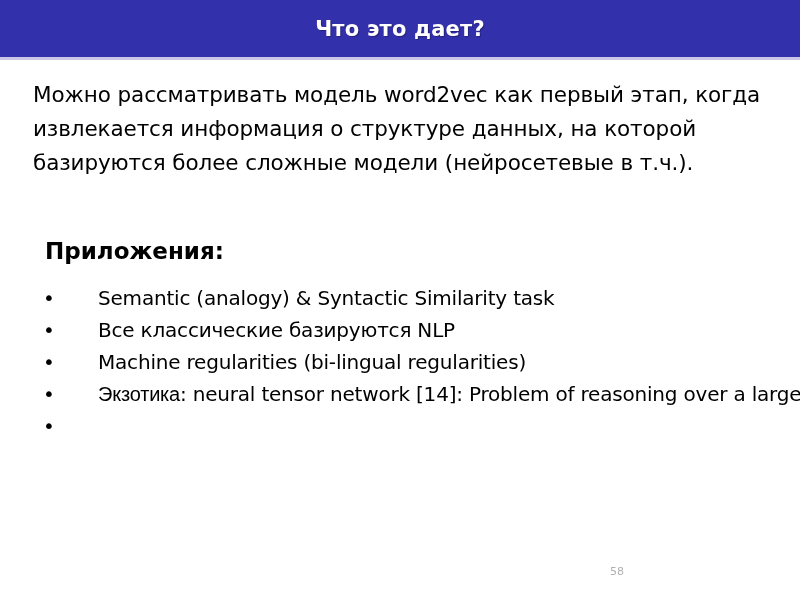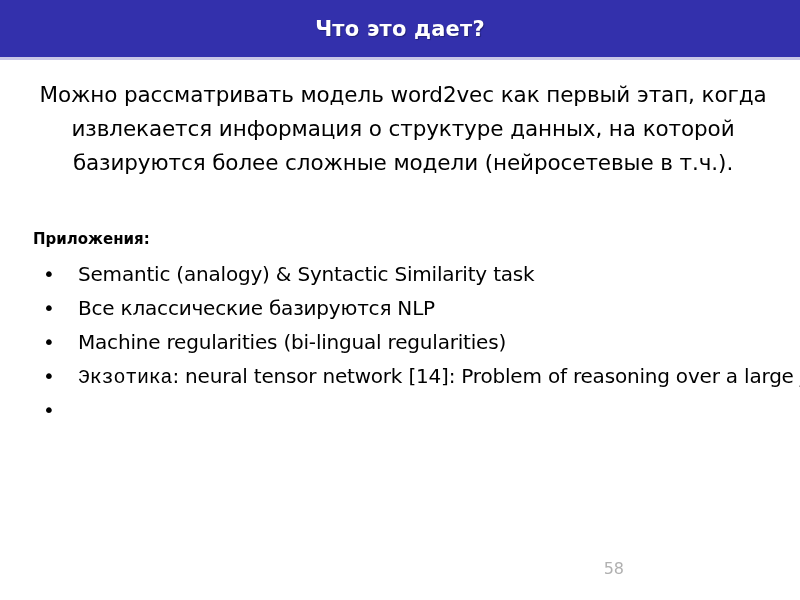--- a/index.html
+++ b/index.html
@@ -69,30 +69,29 @@
     width: 740px;
   }
 
   .intro-paragraph {
     font-family: "DejaVu Sans", sans-serif;
     font-size: 21.5px;
     line-height: 34px;
     color: #000000;
     margin: 0;
     letter-spacing: -0.1px;
-    text-align: center;
   }
 
   .applications-heading {
     font-family: "DejaVu Sans", sans-serif;
-    font-size: 15px;
+    font-size: 23px;
     font-weight: bold;
     line-height: 30px;
     color: #000000;
-    margin: 0;
+    margin: 12px;
     padding-top: 44px;
   }
 
   .bullet-list {
     list-style: none;
     margin: 0;
     padding: 0;
     padding-top: 4px;
   }
   .bullet-item {
@@ -106,36 +105,37 @@
   }
   .bullet-glyph {
     position: absolute;
     left: 10px;
     top: 0;
     font-size: 20px;
     line-height: 32px;
     color: #000000;
   }
   .bullet-lead-ru {
-    font-family: Liberation Mono, monospace;
+    font-family: Liberation Sans, sans-serif;
+    margin-left: 20px;
   }
   .bullet-text {
     font-family: "DejaVu Sans", sans-serif;
   }
   .nowrap-space {
     white-space: pre;
   }
 
   
   .page-number {
     position: absolute;
     right: 33px;
     bottom: 22px;
     font-family: "DejaVu Sans", sans-serif;
-    font-size: 16px;
+    font-size: 11px;
     color: #b0b0b0;
   }
 </style>
 </head>
 <body>
 
 <div class="slide">
 
   <div class="title-band"></div>
   <div class="title-band-underline"></div>

